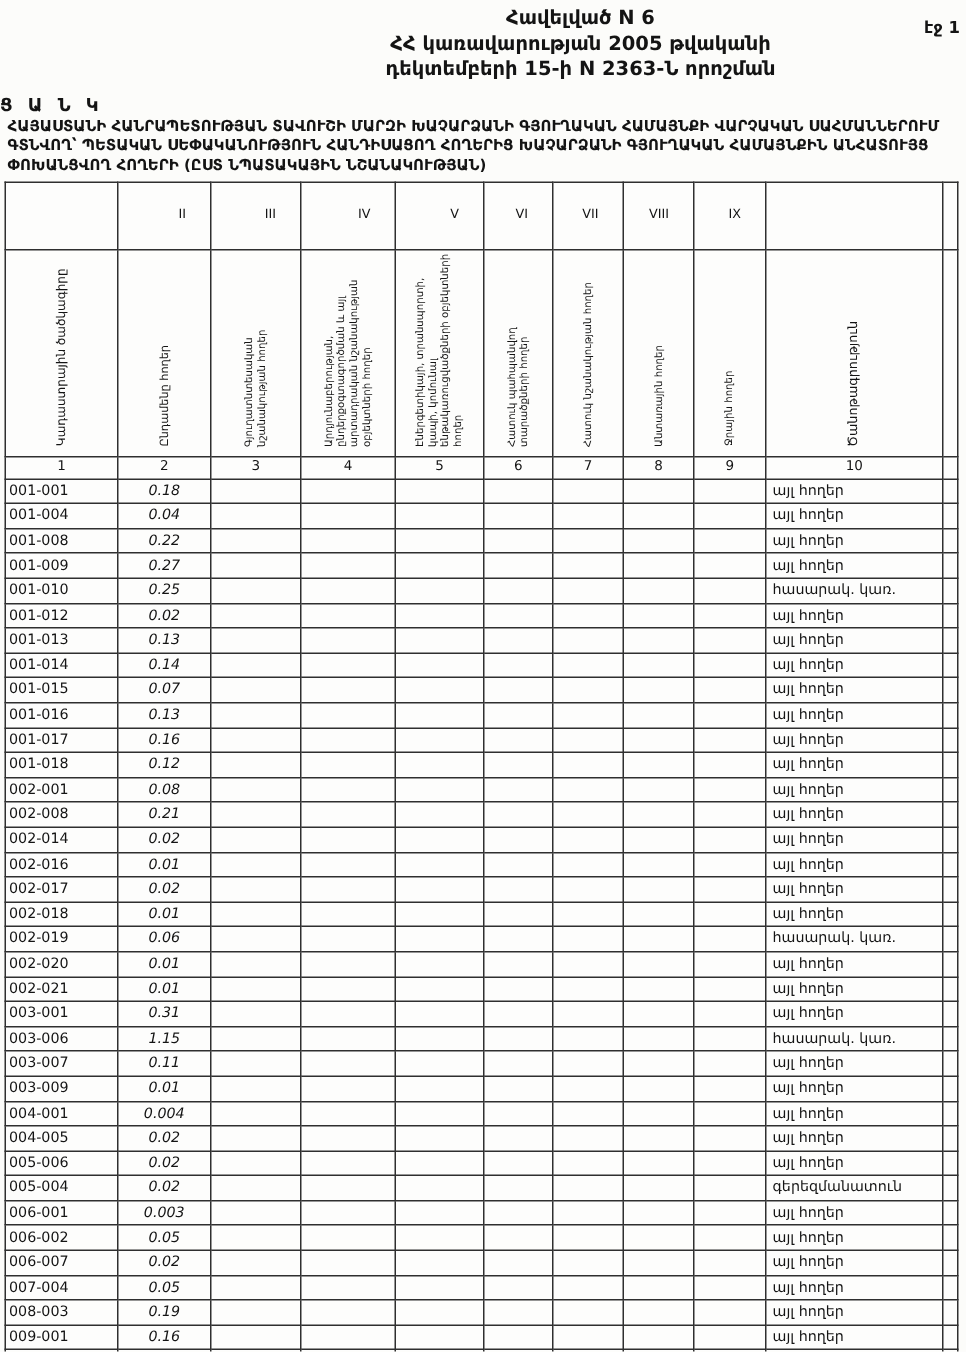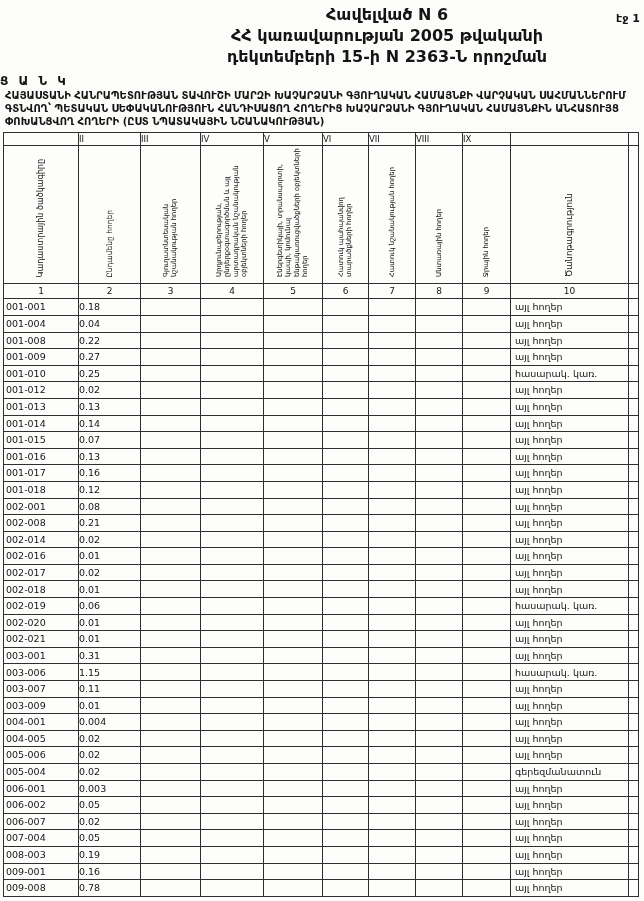--- a/index.html
+++ b/index.html
@@ -4,34 +4,34 @@
 <style>
   html,body{margin:0;padding:0;}
   body{
     width:644px;height:901px;overflow:hidden;
     background:#fcfcfa;color:#141414;
     font-family:"DejaVu Sans","Liberation Sans",sans-serif;
   }
   .sheet{position:relative;width:644px;height:901px;}
   .page-label{position:absolute;top:7px;right:4px;font-weight:700;font-size:11px;text-align:center;}
   .appendix{margin:5px 92px 0 auto;width:330px;text-align:center;
-    font-size:16px;line-height:1.3;font-weight:700;}
+    font-size:13px;line-height:1.3;font-weight:700;}
   .list-heading{width:430px;text-align:left;font-weight:700;font-size:12px;
     letter-spacing:3px;margin:7px 0 1px 0;}
   .doc-title{margin:0 6px 4px 5px;font-weight:700;font-size:10px;line-height:1.3;}
 
   table{border-collapse:collapse;margin-left:3px;table-layout:fixed;width:635px;
     background:#fdfdfc;}
   td{border:1px solid #2f2f2f;overflow:hidden;white-space:nowrap;}
-  .num-row td{height:12px;font-size:8.5px;text-align:left;padding:0;line-height:1;}
+  .num-row td{height:12px;font-size:8.5px;text-align:right;padding:16px;line-height:1;}
   .label-row td{height:133px;vertical-align:bottom;text-align:center;padding:2px 0;}
   .digit-row td{height:14px;font-size:9px;text-align:center;padding:0;line-height:1;}
   .data-row td{height:15.6px;font-size:9.5px;padding:0;line-height:1;}
   td.code{padding-left:2px;text-align:left;}
-  td.val{text-align:left;}
+  td.val{text-align:center;font-style:italic;}
   td.note{padding-left:4px;text-align:left;}
   .rot{writing-mode:vertical-rl;transform:rotate(180deg);display:inline-block;
     max-height:129px;font-size:6.8px;line-height:1.25;font-weight:400;
     white-space:normal;text-align:left;}
   .lab1 .rot{font-size:8px;}
   .lab2 .rot{font-size:7.5px;}
   .lab10{vertical-align:middle;}
   .lab10 .rot{font-size:8.5px;}
 </style>
 </head>

